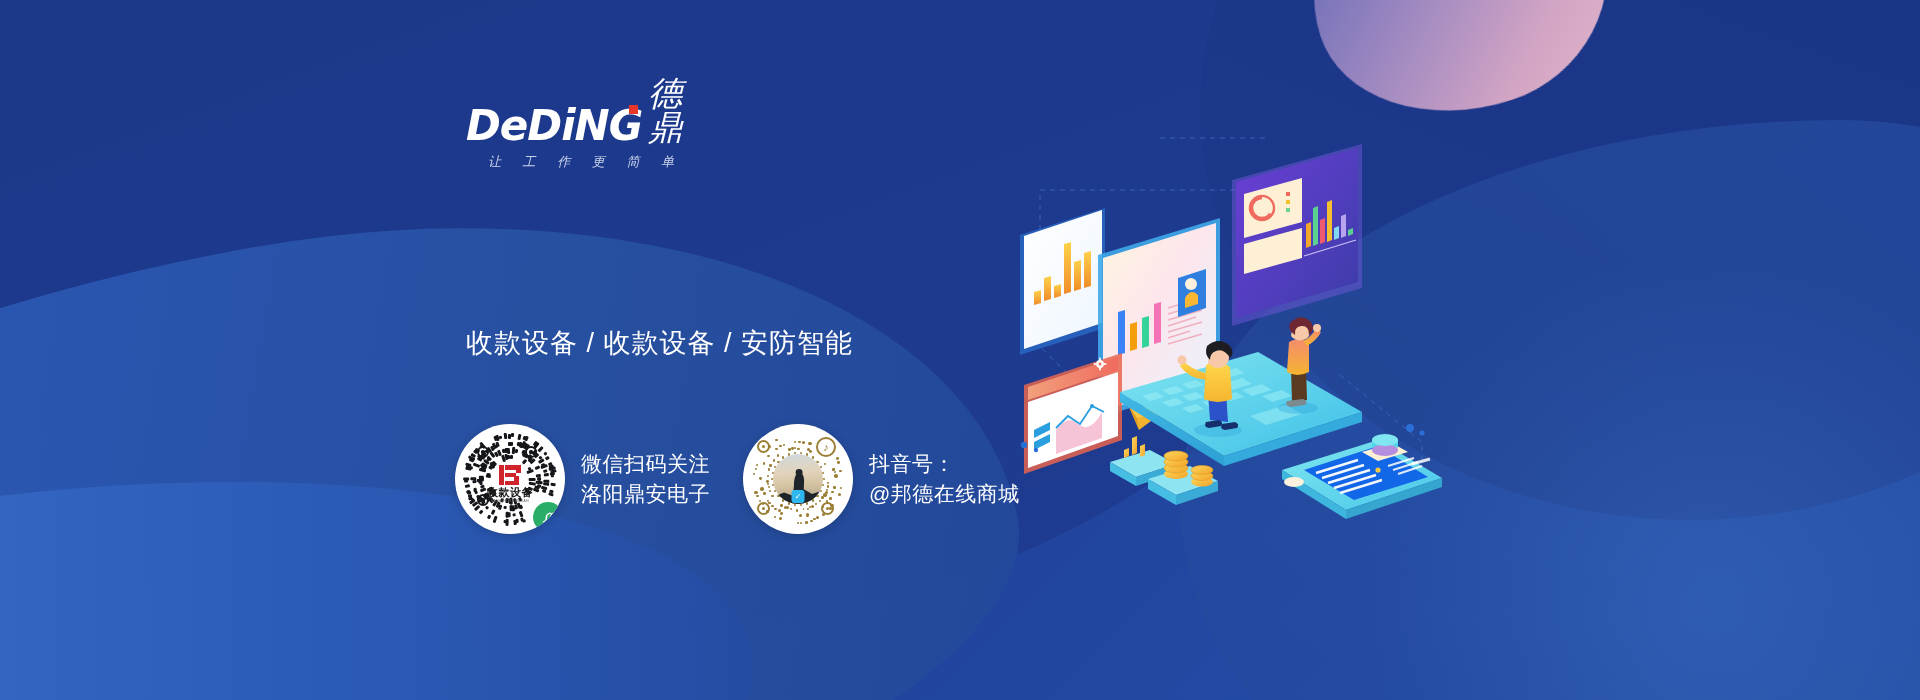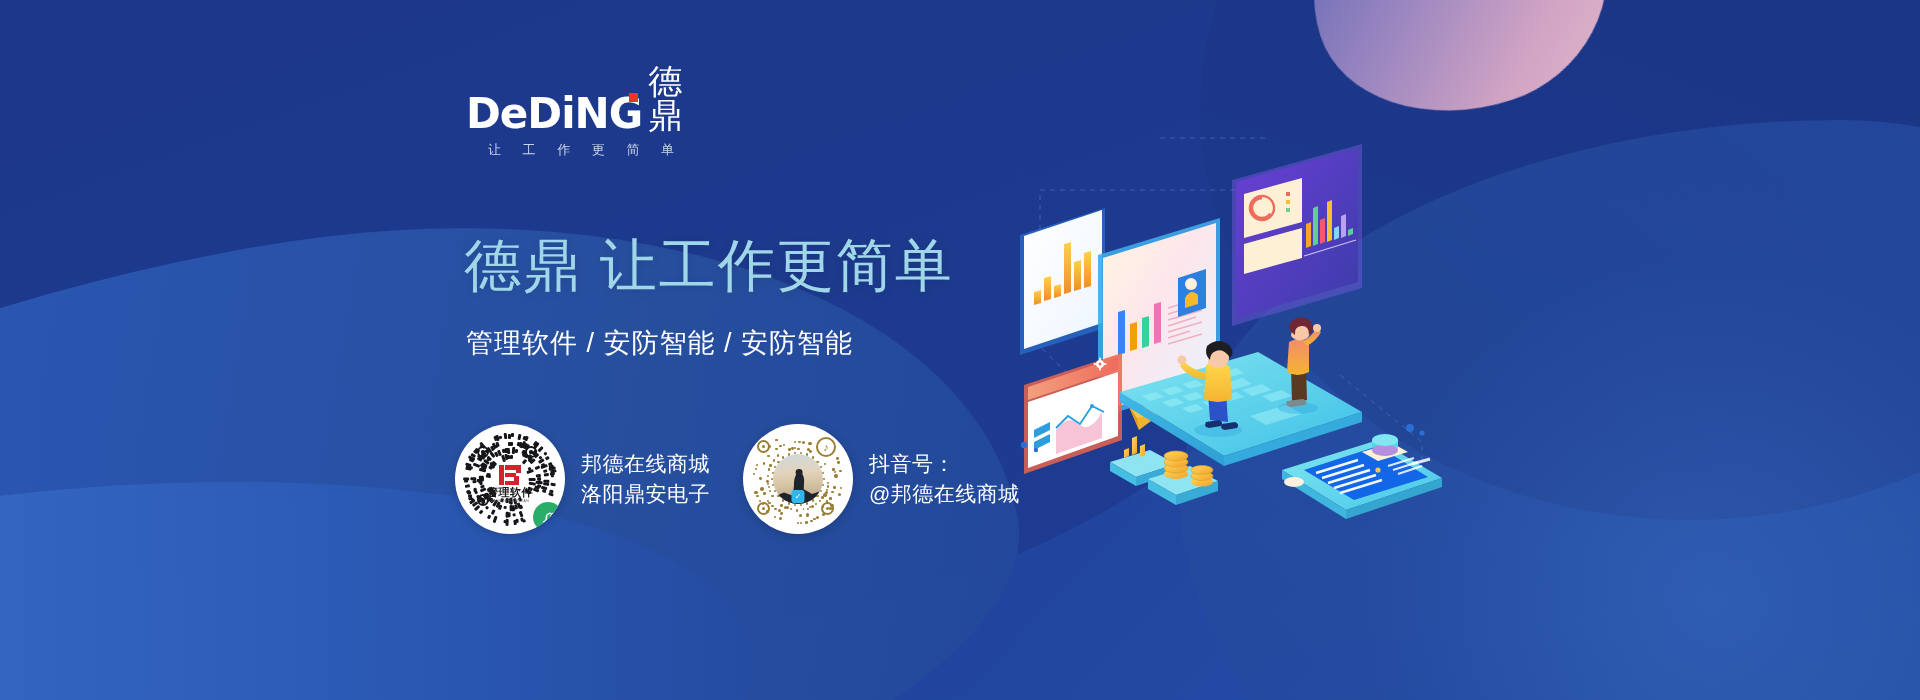--- a/index.html
+++ b/index.html
@@ -37,21 +37,21 @@
     opacity:.92;}
   .bg-wave-3{position:absolute;left:1180px;top:120px;width:1100px;height:760px;
     border-radius:60% 40% 55% 45% / 50% 55% 45% 50%;
     background:linear-gradient(220deg,#2a55ad 0%,#27509f 60%,#22479a 100%);
     opacity:.55;}
   .bg-soft-glow{position:absolute;right:-140px;top:250px;width:700px;height:700px;
     border-radius:50%;
     background:radial-gradient(circle,rgba(70,125,215,.30) 0%,rgba(30,63,147,0) 70%);}
 
   
-  .logo{position:absolute;left:466px;top:92px;width:230px;}
+  .logo{position:absolute;left:466px;top:104px;width:230px;font-style:italic;}
   .logo-row{display:flex;align-items:flex-end;gap:6px;height:42px;}
   .logo-mark{position:relative;height:40px;display:flex;align-items:center;}
   .logo-latin{font-size:42px;line-height:1;font-weight:700;color:#ffffff;
     letter-spacing:-1px;font-family:"DejaVu Sans",sans-serif;}
   .logo-dot{position:absolute;right:4px;top:-1px;width:9px;height:9px;background:#e8362b;}
   .logo-cn{font-size:34px;line-height:1;color:#ffffff;font-weight:500;
     letter-spacing:1px;padding-bottom:2px;}
   .logo-tag{margin-top:7px;font-size:13px;color:#c9d4ea;letter-spacing:9px;
     text-align:center;padding-left:9px;}
 
@@ -136,22 +136,21 @@
     <div class="logo-row">
       <div class="logo-mark">
         <span class="logo-latin">DeDiNG</span>
         <span class="logo-dot"></span>
       </div>
       <span class="logo-cn">德鼎</span>
     </div>
     <div class="logo-tag">让 工 作 更 简 单</div>
   </div>
 
-  <div class="headline">德鼎 让工作更简单</div>
-  <div class="subhead">管理软件 / 安防智能 / 安防智能</div>
+  <div class="subhead">收款设备 / 收款设备 / 安防智能</div>
 
   <div class="qr-wrap">
 
     <div class="qr-block">
       <div class="qr-disc">
         <div class="wx-ring" id="wx-ring">
             <div style="position: absolute; background: rgb(21, 22, 26); border-radius: 1px; width: 2.6px; height: 6.7px; left: 70px; top: 45.9px; transform: rotate(90deg);"></div>
             <div style="position: absolute; background: rgb(21, 22, 26); border-radius: 1px; width: 2.6px; height: 3.6px; left: 77px; top: 47.4px; transform: rotate(90deg);"></div>
             <div style="position: absolute; background: rgb(21, 22, 26); border-radius: 1px; width: 2.6px; height: 3px; left: 76.5px; top: 49.5px; transform: rotate(93.2deg);"></div>
             <div style="position: absolute; background: rgb(21, 22, 26); border-radius: 1px; width: 2.6px; height: 6.1px; left: 84.3px; top: 48.3px; transform: rotate(93.2deg);"></div>
@@ -341,32 +340,32 @@
           </div>
         <div class="wx-logo">
           <span class="wx-b">
             <span style="left:0;top:0;width:5px;height:20px;"></span>
             <span style="left:6px;top:0;width:14px;height:4.5px;"></span>
             <span style="left:6px;top:7.5px;width:11px;height:4.5px;"></span>
             <span style="left:6px;top:15.5px;width:14px;height:4.5px;"></span>
             <span style="left:17px;top:0;width:5px;height:8px;"></span>
             <span style="left:15px;top:11px;width:5px;height:9px;"></span>
           </span>
-          <span class="wx-name">管理软件</span>
+          <span class="wx-name">收款设备</span>
           <span class="wx-pinyin">BANGDE RUANJIAN</span>
         </div>
         <div class="wx-badge">
           <svg viewBox="0 0 24 24" fill="none" stroke="#ffffff" stroke-width="2.2" stroke-linecap="round">
             <path d="M15 6c-4 0-6 3.2-6 6s-1.6 6-4.2 6"></path>
             <path d="M9 18c4 0 6-3.2 6-6s1.6-6 4.2-6"></path>
           </svg>
         </div>
       </div>
       <div class="qr-text">
-        <div>邦德在线商城</div>
+        <div>微信扫码关注</div>
         <div>洛阳鼎安电子</div>
       </div>
     </div>
 
     <div class="qr-block">
       <div class="qr-disc">
         <div id="dy-ring" style="position:absolute;inset:0;">
             <div class="dy-dot" style="width: 2.1043px; height: 2.1043px; left: 84.3px; top: 58.1px;"></div>
             <div class="dy-dot" style="width: 2.70235px; height: 2.70235px; left: 83.7px; top: 61.3px;"></div>
             <div class="dy-dot" style="width: 2.48879px; height: 2.48879px; left: 90.1px; top: 62.1px;"></div>

